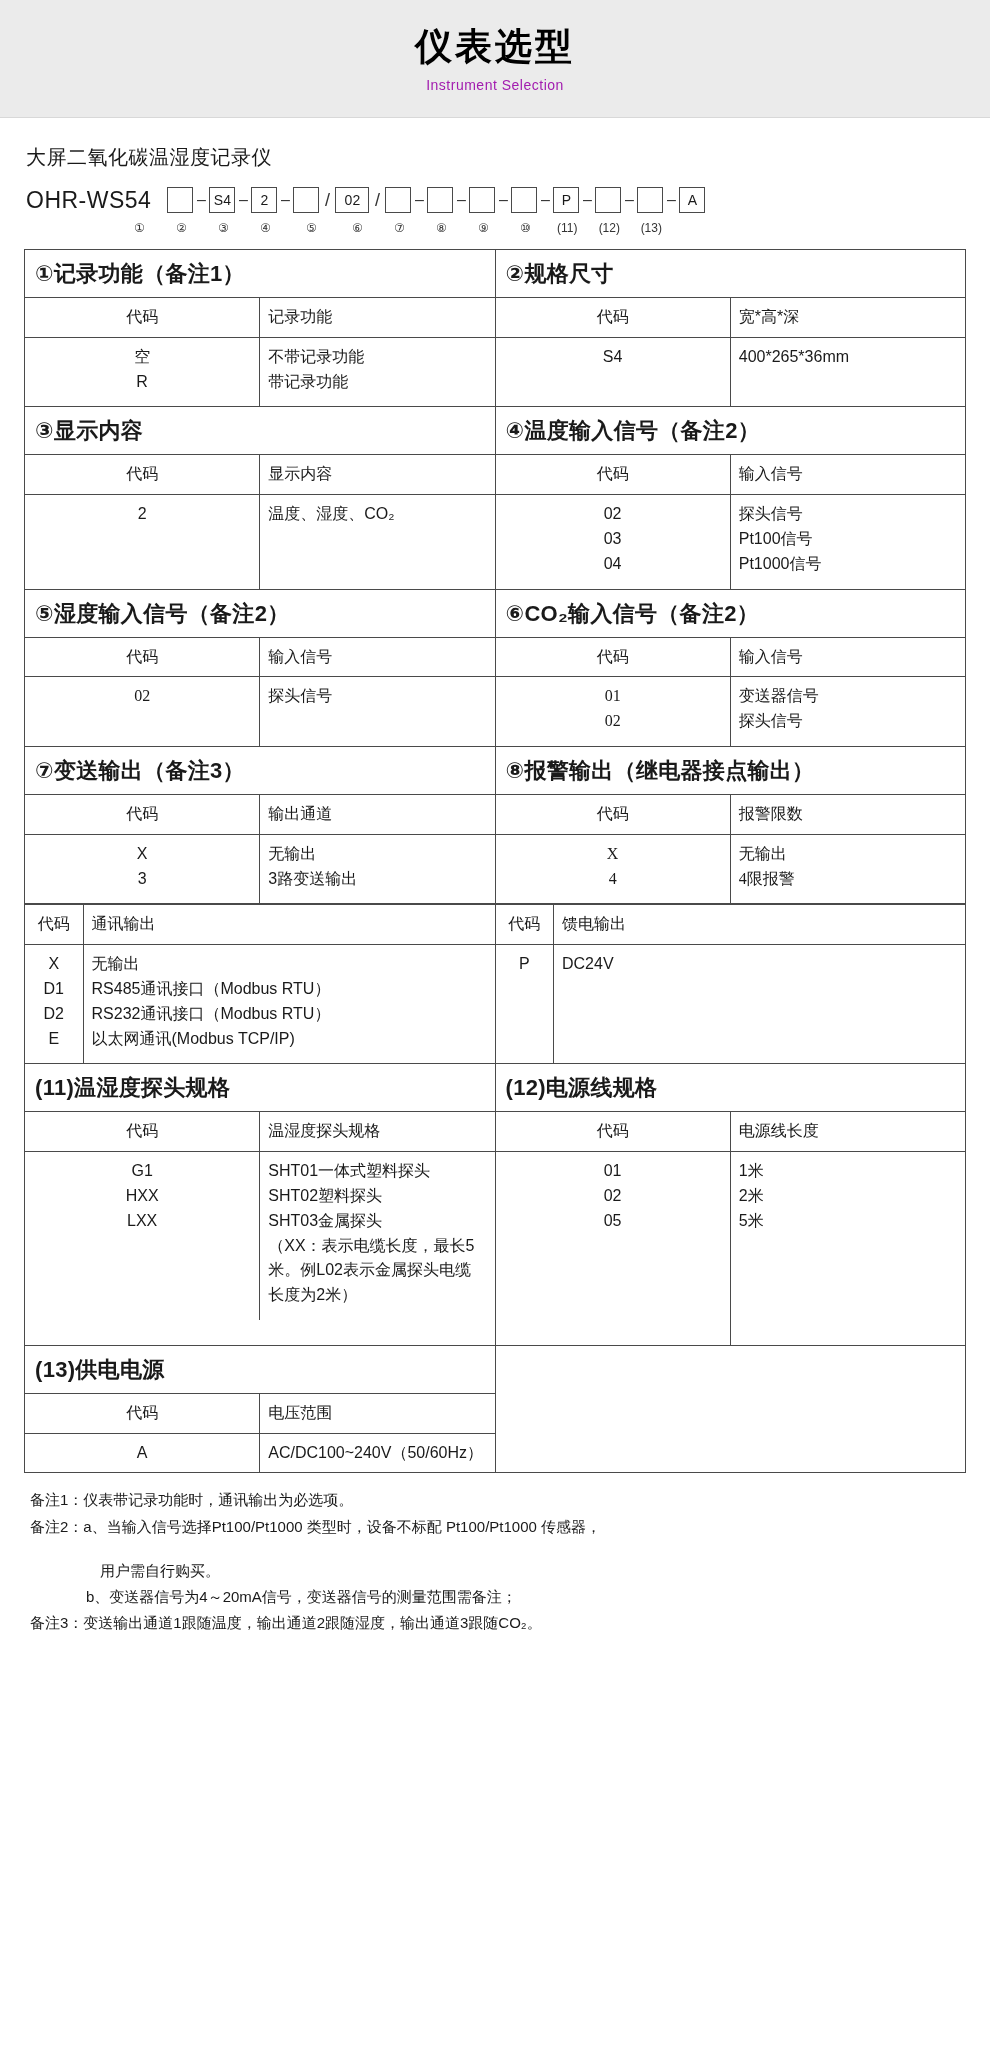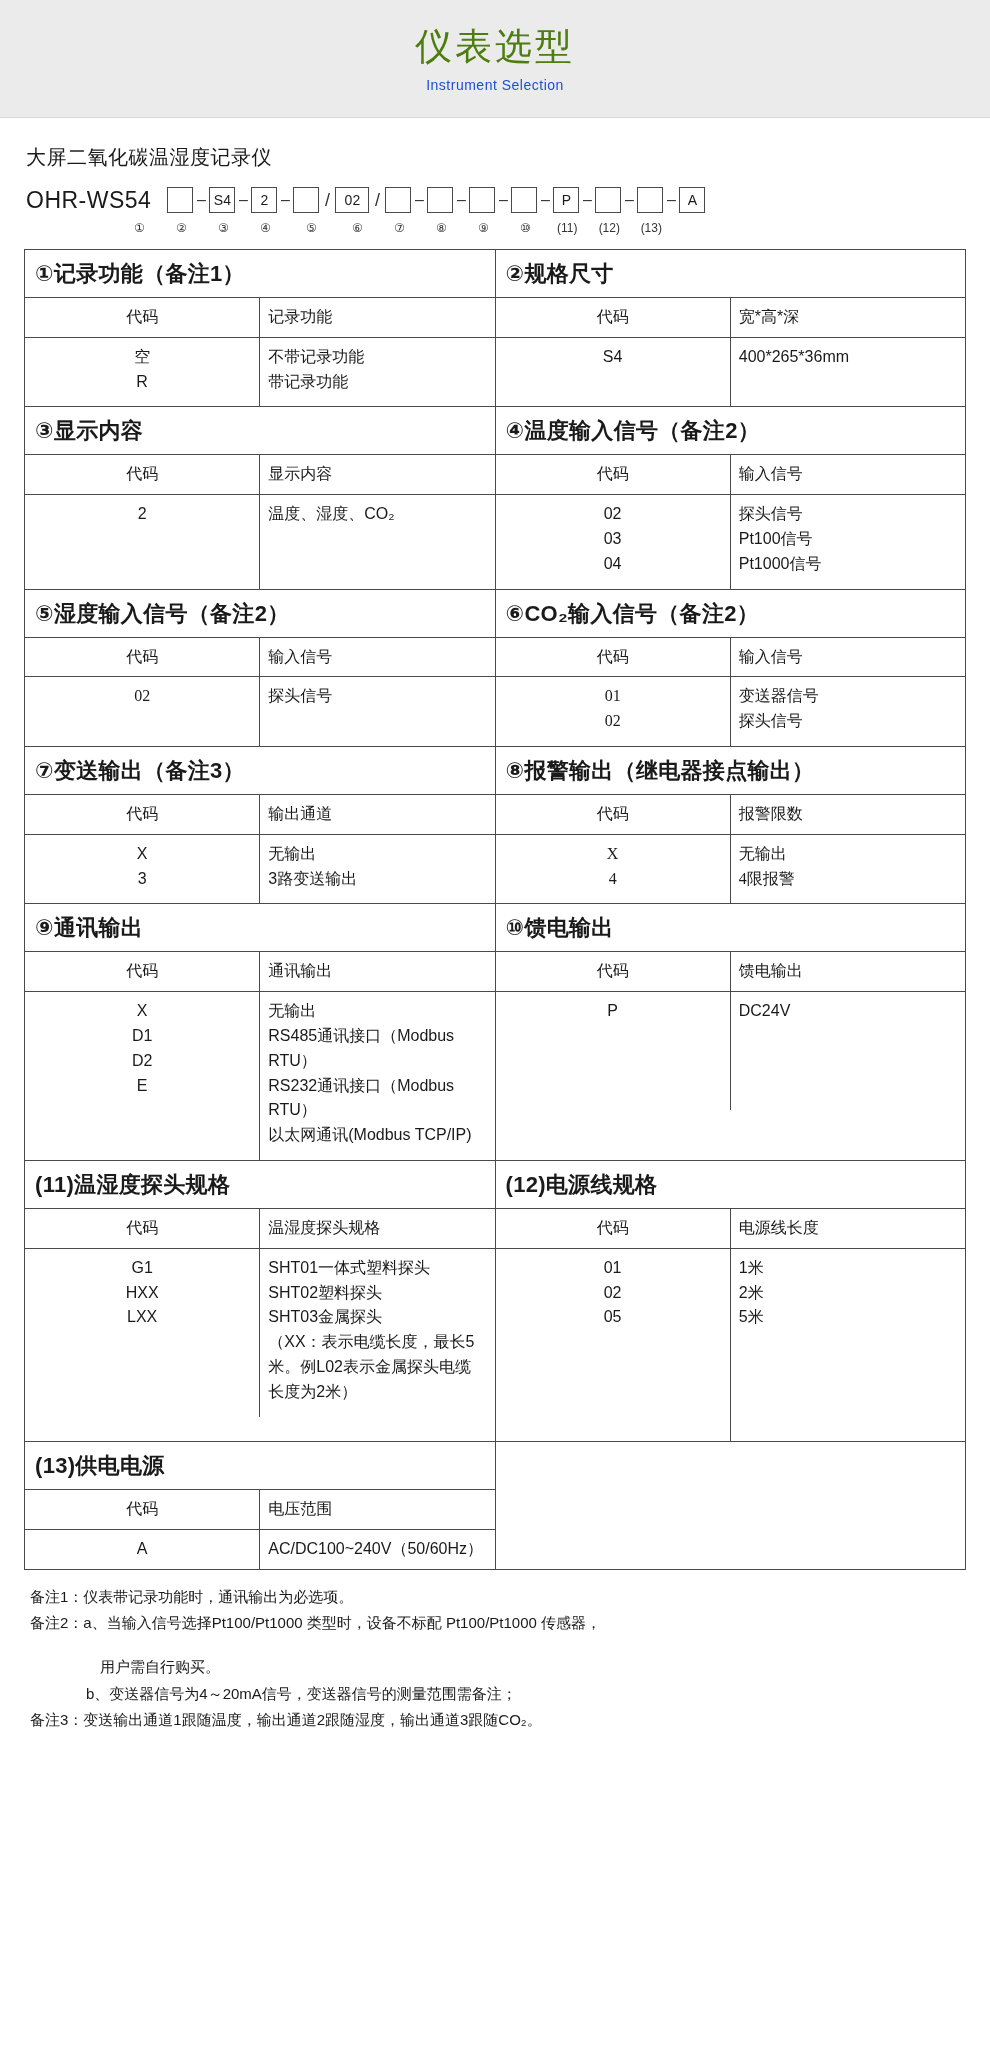--- a/index.html
+++ b/index.html
@@ -16,28 +16,28 @@
     background: #ebebeb;
     height: 118px;
     display: flex;
     flex-direction: column;
     align-items: center;
     justify-content: center;
     border-bottom: 1px solid #d8d8d8;
   }
   .header-title {
     font-size: 37px;
-    font-weight: normal;
+    font-weight: bold;
     letter-spacing: 3px;
-    color: #4d7c0f;
+    color: #000000;
     line-height: 1.25;
   }
   .header-sub {
     font-size: 14px;
-    color: #1d4ed8;
+    color: #a21caf;
     letter-spacing: 0.5px;
     margin-top: 6px;
   }
 
   
   .content {
     padding: 0 24px;
   }
   .product-name {
     font-size: 20px;
@@ -517,25 +517,20 @@
           </tr>
         </tbody>
             </table>
       </td>
     </tr>
 
     <tr>
       <td class="halfcell">
         <table class="inner">
           <tbody>
-                <tr>
-                  <td colspan="2" class="nb-top nb-left nb-right">
-                    <div class="sec-head">⑨通讯输出</div>
-                  </td>
-                </tr>
           <tr>
             <td class="col-code nb-left">
                     <div class="cell code">代码</div>
                   </td>
             <td class="nb-right">
                     <div class="cell">通讯输出</div>
                   </td>
           </tr>
           <tr>
             <td class="col-code nb-left nb-bot">
@@ -554,25 +549,20 @@
               <div>以太网通讯(Modbus TCP/IP)</div>
             </div>
                   </td>
           </tr>
         </tbody>
             </table>
       </td>
       <td class="halfcell">
         <table class="inner">
           <tbody>
-                <tr>
-                  <td colspan="2" class="nb-top nb-left nb-right">
-                    <div class="sec-head">⑩馈电输出</div>
-                  </td>
-                </tr>
           <tr>
             <td class="col-code nb-left">
                     <div class="cell code">代码</div>
                   </td>
             <td class="nb-right">
                     <div class="cell">馈电输出</div>
                   </td>
           </tr>
           <tr>
             <td class="col-code nb-left nb-bot">

